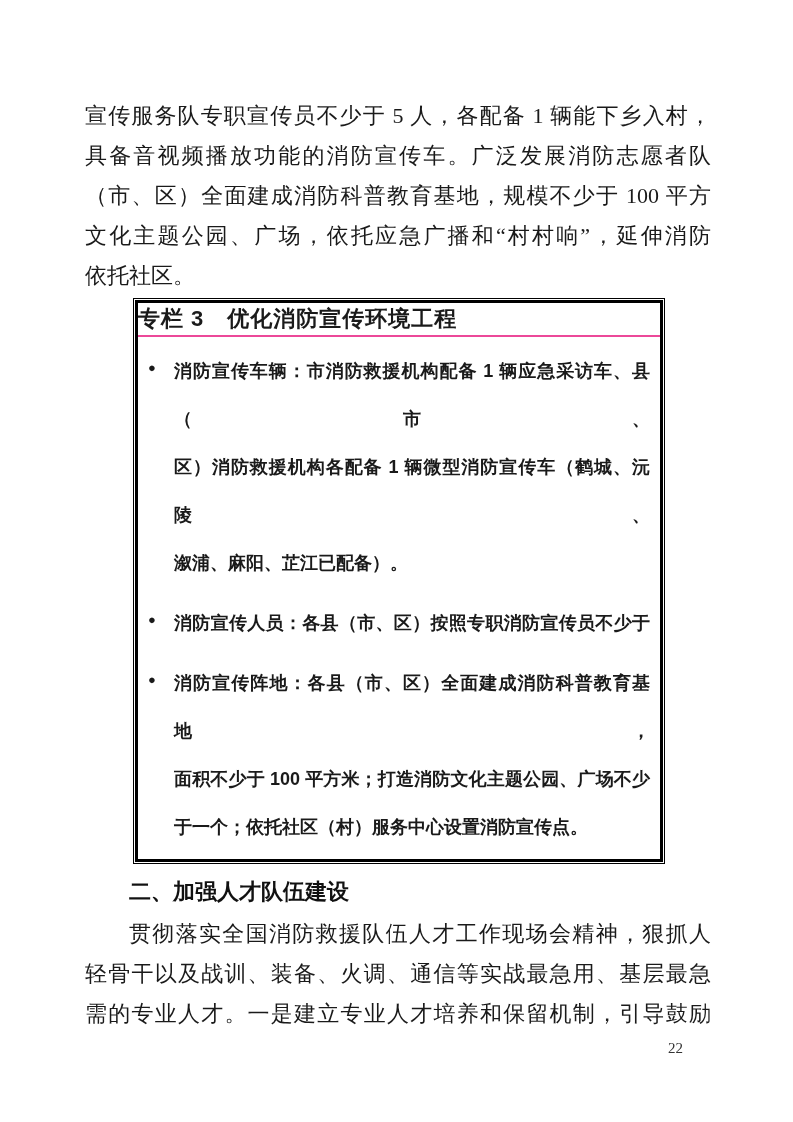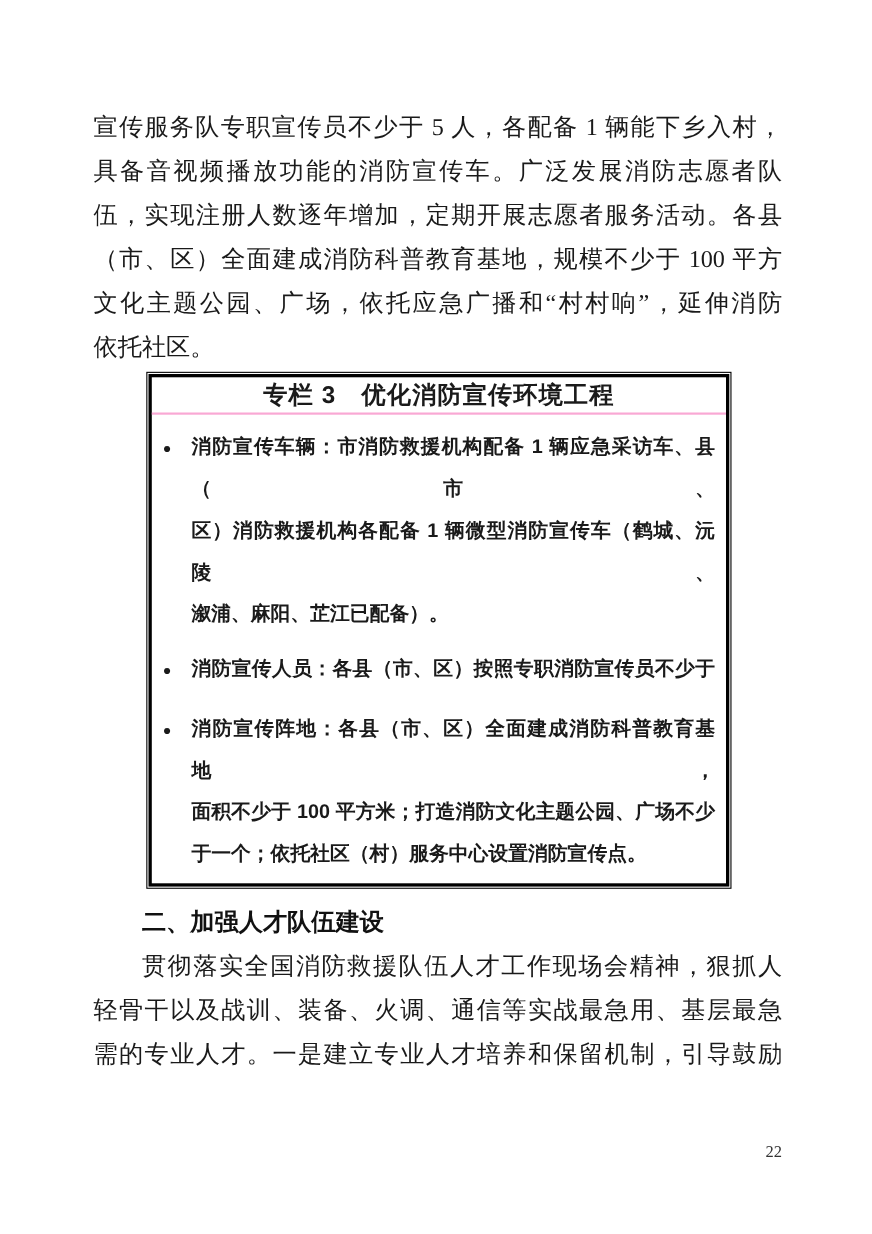--- a/index.html
+++ b/index.html
@@ -37,22 +37,21 @@
     border: 3px solid #000;
     outline: 1px solid #000;
     outline-offset: 1px;
     background: #fff;
   }
   .callout-title {
     font-family: "Liberation Sans", "DejaVu Sans", sans-serif;
     font-weight: bold;
     font-size: 22px;
     line-height: 32px;
-    text-align: center;
-    border-bottom: 2px solid #f9a8d4;
+    border-bottom: 2px solid #ec4899;
     letter-spacing: 1px;
   }
   .callout-body {
     padding: 10px 10px 8px 10px;
   }
   .bullet-item {
     display: flex;
     align-items: flex-start;
     margin-bottom: 12px;
     font-family: "Liberation Sans", "DejaVu Sans", sans-serif;
@@ -62,56 +61,55 @@
   .bullet-item:last-child { margin-bottom: 0; }
   .bullet-marker {
     width: 26px;
     flex: 0 0 26px;
     font-size: 13px;
     line-height: 42px;
     text-align: left;
   }
   .bullet-text { flex: 1 1 auto; }
   .bline {
-    line-height: 38px;
+    line-height: 48px;
     text-align: justify;
     text-justify: inter-character;
   }
   .bline.j { text-align-last: justify; }
 
   
   .section-heading {
     margin-top: 12px;
-    font-family: Liberation Serif, serif;
+    font-family: Liberation Mono, monospace;
     font-weight: bold;
     font-size: 22px;
     line-height: 40px;
     text-indent: 2em;
     color: #111;
   }
 
   
   .page-number {
     position: absolute;
-    left: 696px;
+    left: 668px;
     top: 1040px;
     font-size: 15px;
     color: #333;
     font-family: "Liberation Serif", "DejaVu Serif", serif;
   }
 </style>
 </head>
 <body>
 
 <div class="page">
 
   <div class="body-text">
     <div class="tline j">宣传服务队专职宣传员不少于 5 人，各配备 1 辆能下乡入村，</div>
     <div class="tline j">具备音视频播放功能的消防宣传车。广泛发展消防志愿者队</div>
-    <div class="tline j">伍，实现注册人数逐年增加，定期开展志愿者服务活动。各县</div>
     <div class="tline j">（市、区）全面建成消防科普教育基地，规模不少于 100 平方</div>
     <div class="tline j">文化主题公园、广场，依托应急广播和“村村响”，延伸消防</div>
     <div class="tline">依托社区。</div>
   </div>
 
   <div class="callout">
     <div class="callout-title">专栏 3　优化消防宣传环境工程</div>
     <div class="callout-body">
 
       <div class="bullet-item">

